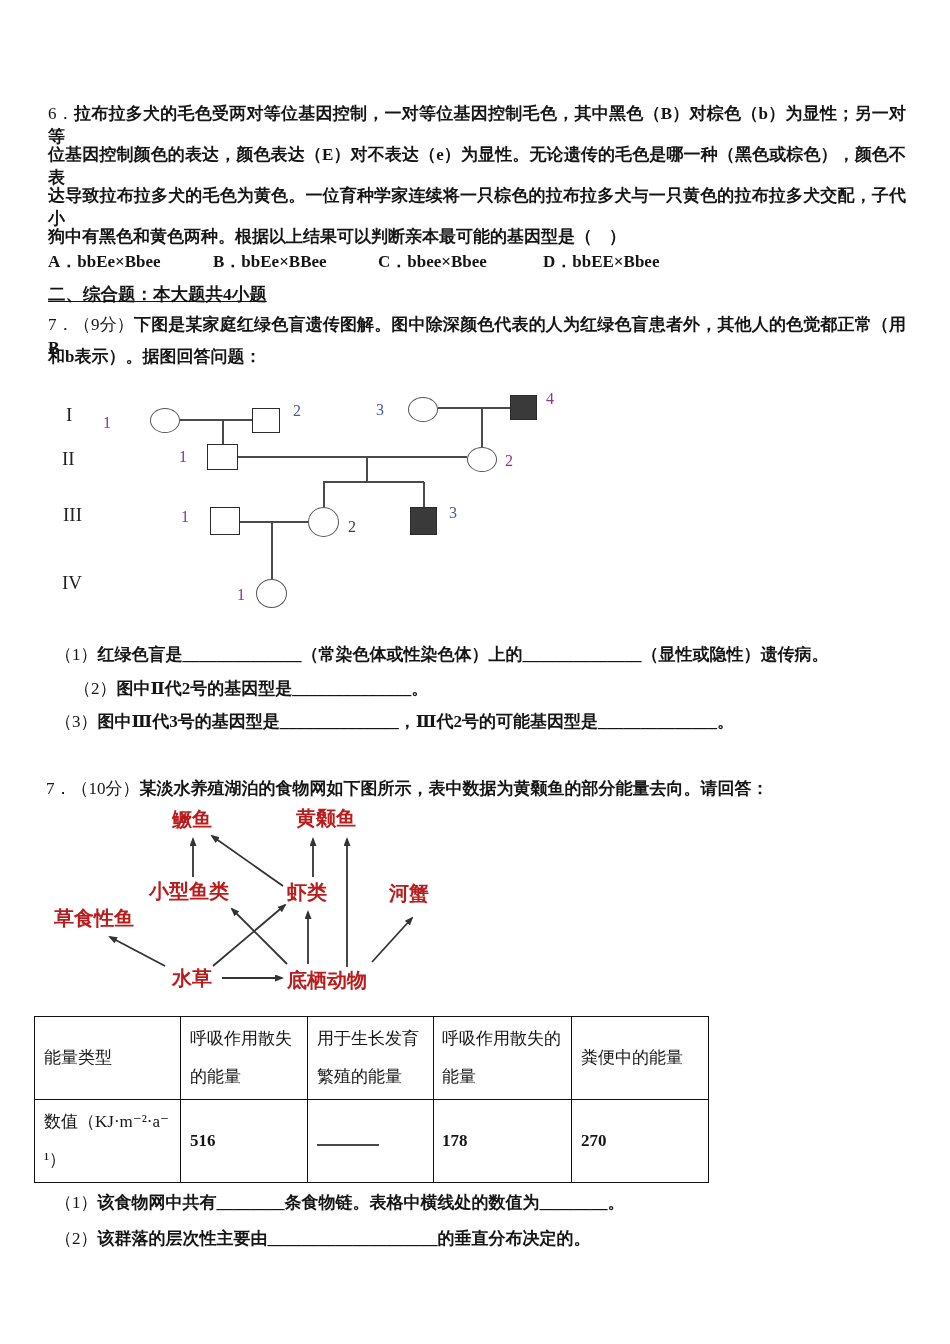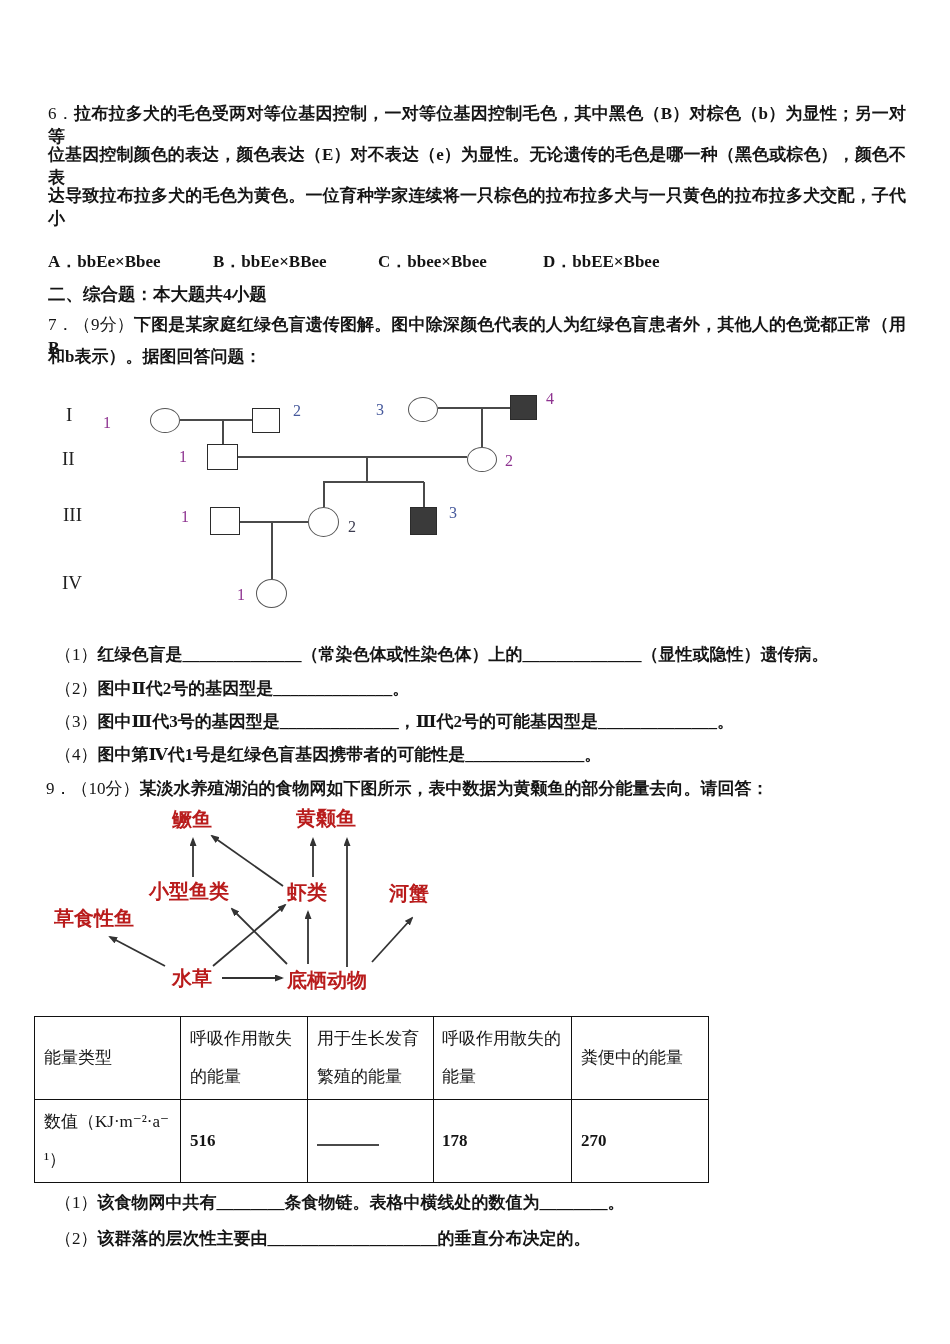--- a/index.html
+++ b/index.html
@@ -44,29 +44,30 @@
   .blank-line { display:inline-block; width:62px; height:14px; border-bottom:2px solid #4a4a4a; }
 </style>
 </head>
 <body>
 
 <div class="page">
 
   <div class="tline just" style="top:102px;"><span class="mk">6．</span><span class="stem">拉布拉多犬的毛色受两对等位基因控制，一对等位基因控制毛色，其中黑色（B）对棕色（b）为显性；另一对等</span></div>
   <div class="tline just" style="top:143px;"><span class="stem">位基因控制颜色的表达，颜色表达（E）对不表达（e）为显性。无论遗传的毛色是哪一种（黑色或棕色），颜色不表</span></div>
   <div class="tline just" style="top:184px;"><span class="stem">达导致拉布拉多犬的毛色为黄色。一位育种学家连续将一只棕色的拉布拉多犬与一只黄色的拉布拉多犬交配，子代小</span></div>
+  <div class="tline" style="top:225px;"><span class="stem">狗中有黑色和黄色两种。根据以上结果可以判断亲本最可能的基因型是（　）</span></div>
 
   <div>
     <span class="opt" style="left:48px;  top:250px;">A．bbEe×Bbee</span>
     <span class="opt" style="left:213px; top:250px;">B．bbEe×BBee</span>
     <span class="opt" style="left:378px; top:250px;">C．bbee×Bbee</span>
     <span class="opt" style="left:543px; top:250px;">D．bbEE×Bbee</span>
   </div>
 
-  <div class="sechead" style="top:282px;">二、综合题：本大题共4小题</div>
+  <div class="sechead" style="top:282px;text-decoration:underline;">二、综合题：本大题共4小题</div>
 
   <div class="tline just" style="top:313px;"><span class="mk">7．（9分）</span><span class="stem">下图是某家庭红绿色盲遗传图解。图中除深颜色代表的人为红绿色盲患者外，其他人的色觉都正常（用B</span></div>
   <div class="tline" style="top:345px;"><span class="stem">和b表示）。据图回答问题：</span></div>
 
   <div>
 
     <span class="ped-gen" style="left:66px; top:404px;">I</span>
     <span class="ped-gen" style="left:62px; top:448px;">II</span>
     <span class="ped-gen" style="left:63px; top:504px;">III</span>
     <span class="ped-gen" style="left:62px; top:572px;">IV</span>
@@ -100,25 +101,24 @@
     <span class="ped-num num-purple" style="left:546px; top:390px;">4</span>
     <span class="ped-num num-purple" style="left:179px; top:448px;">1</span>
     <span class="ped-num num-purple" style="left:505px; top:452px;">2</span>
     <span class="ped-num num-purple" style="left:181px; top:508px;">1</span>
     <span class="ped-num num-dark" style="left:348px; top:518px;">2</span>
     <span class="ped-num num-blue" style="left:449px; top:504px;">3</span>
     <span class="ped-num num-purple" style="left:237px; top:586px;">1</span>
   </div>
 
   <div class="subq" style="top:643px;"><span class="mk">（1）</span><span class="stem">红绿色盲是______________（常染色体或性染色体）上的______________（显性或隐性）遗传病。</span></div>
-  <div class="subq" style="top:677px;"><span class="mk">（2）</span><span class="stem">图中Ⅱ代2号的基因型是______________。</span></div>
+  <div class="subq" style="top:677px;margin-left:19px;"><span class="mk">（2）</span><span class="stem">图中Ⅱ代2号的基因型是______________。</span></div>
   <div class="subq" style="top:710px;"><span class="mk">（3）</span><span class="stem">图中Ⅲ代3号的基因型是______________，Ⅲ代2号的可能基因型是______________。</span></div>
-  <div class="subq" style="top:743px;"><span class="mk">（4）</span><span class="stem">图中第Ⅳ代1号是红绿色盲基因携带者的可能性是______________。</span></div>
 
-  <div class="tline" style="top:777px; left:46px;"><span class="mk">9．（10分）</span><span class="stem">某淡水养殖湖泊的食物网如下图所示，表中数据为黄颡鱼的部分能量去向。请回答：</span></div>
+  <div class="tline" style="top:777px; left:46px;"><span class="mk">7．（10分）</span><span class="stem">某淡水养殖湖泊的食物网如下图所示，表中数据为黄颡鱼的部分能量去向。请回答：</span></div>
 
   <div>
     <span class="fw-label" style="left:172px; top:806px;">鳜鱼</span>
     <span class="fw-label" style="left:296px; top:805px;">黄颡鱼</span>
     <span class="fw-label" style="left:149px; top:878px;">小型鱼类</span>
     <span class="fw-label" style="left:287px; top:879px;">虾类</span>
     <span class="fw-label" style="left:389px; top:880px;">河蟹</span>
     <span class="fw-label" style="left:54px;  top:905px;">草食性鱼</span>
     <span class="fw-label" style="left:172px; top:965px;">水草</span>
     <span class="fw-label" style="left:287px; top:967px;">底栖动物</span>

